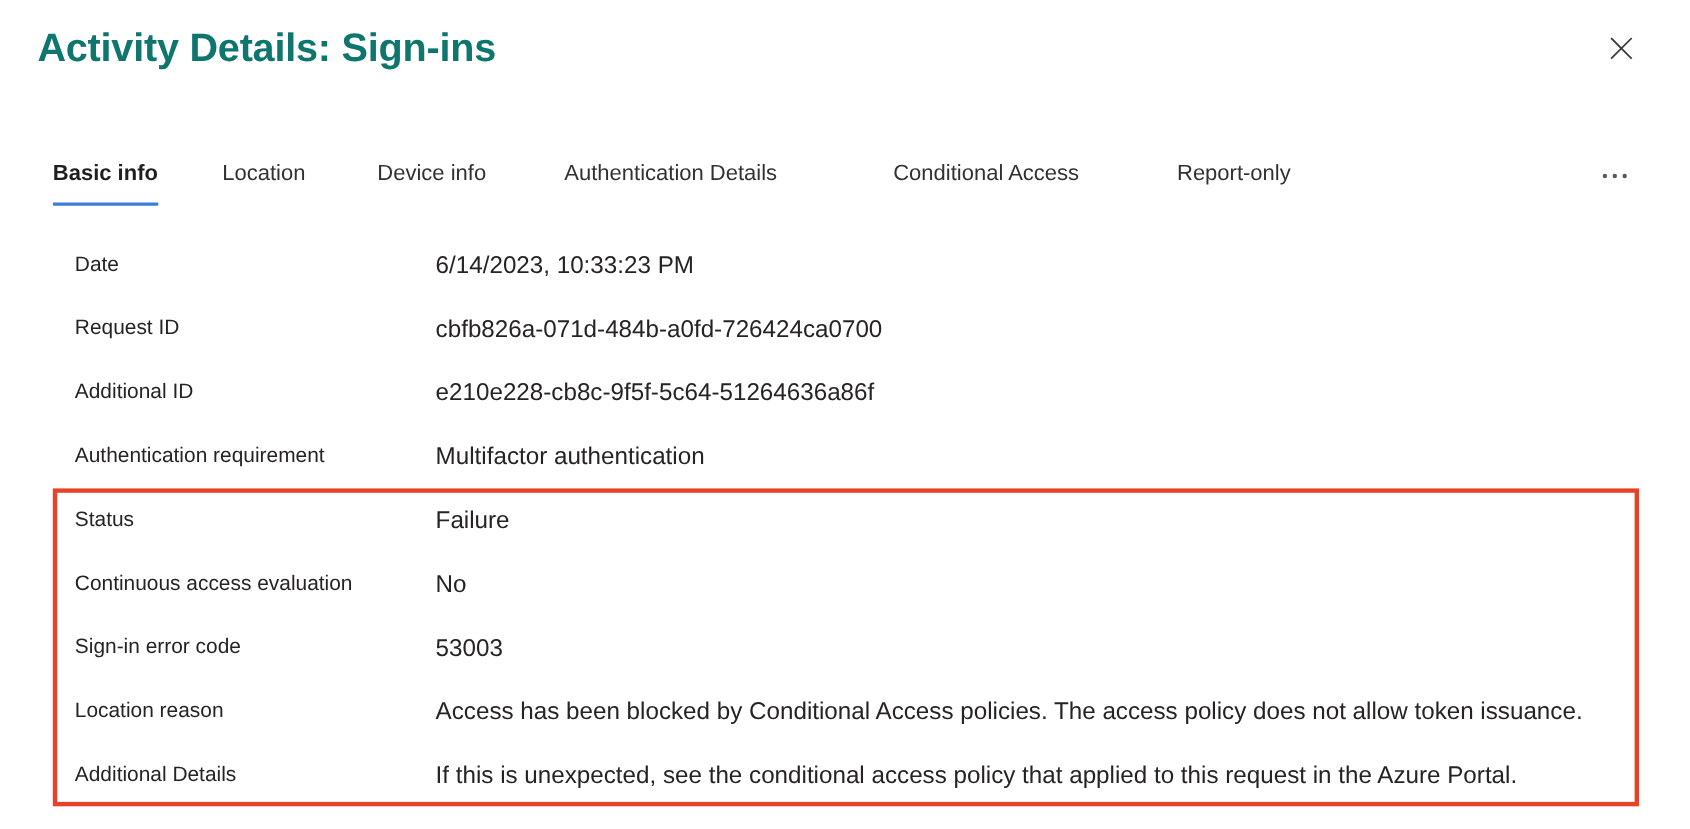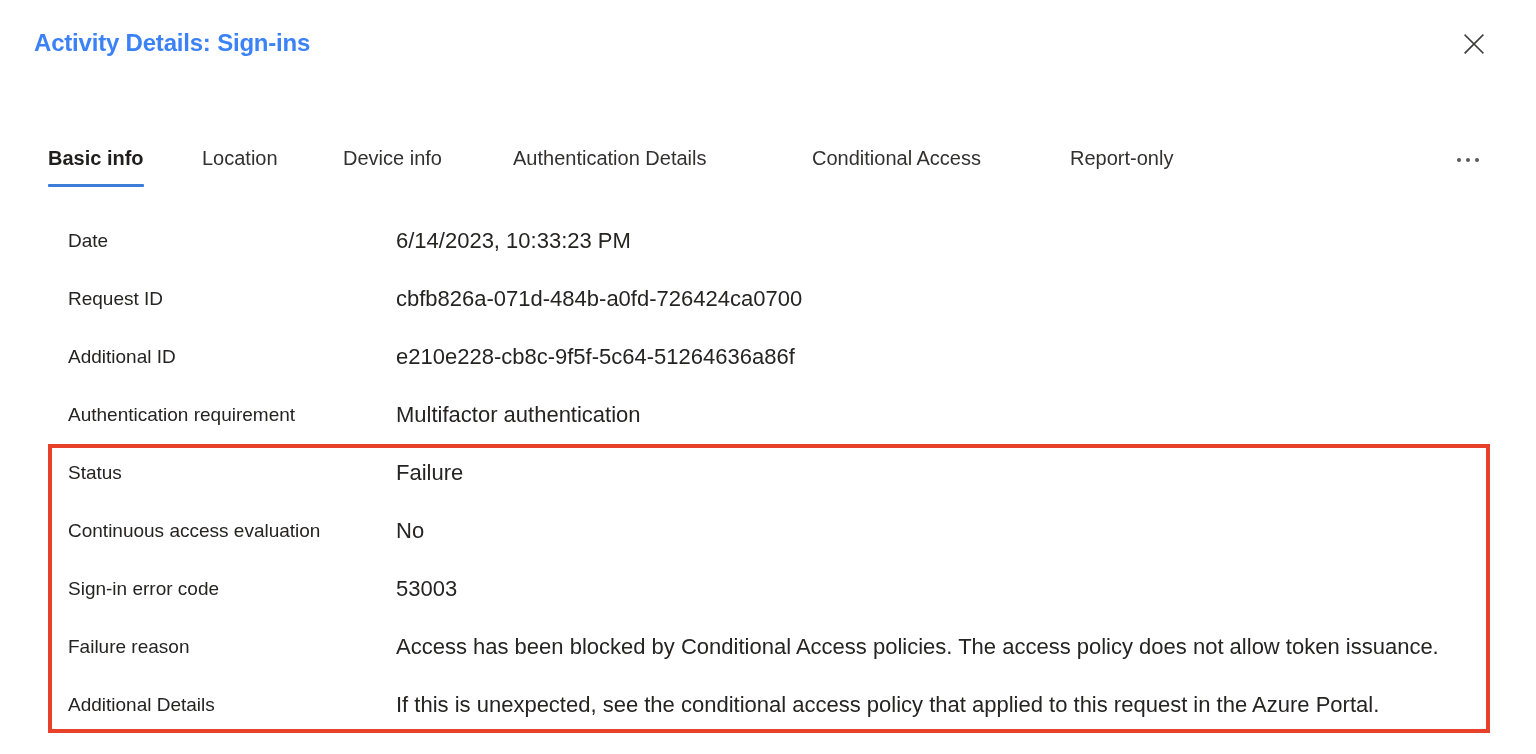--- a/index.html
+++ b/index.html
@@ -23,24 +23,24 @@
     position: absolute;
     left: 0;
     top: 0;
     width: 1536px;
     height: 110px;
   }
   .panel-title {
     position: absolute;
     left: 34px;
     top: 21px;
-    font-size: 24px;
+    font-size: 36px;
     font-weight: 700;
     letter-spacing: -0.2px;
-    color: #3b82f6;
+    color: #0f766e;
     line-height: 44px;
     white-space: nowrap;
     text-align: center;
   }
   .close-button {
     position: absolute;
     left: 1452px;
     top: 22px;
     width: 44px;
     height: 44px;
@@ -237,21 +237,21 @@
     <span class="detail-label">Continuous access evaluation</span>
     <span class="detail-value">No</span>
   </div>
 
   <div class="detail-row">
     <span class="detail-label">Sign-in error code</span>
     <span class="detail-value">53003</span>
   </div>
 
   <div class="detail-row">
-    <span class="detail-label">Failure reason</span>
+    <span class="detail-label">Location reason</span>
     <span class="detail-value">Access has been blocked by Conditional Access policies. The access policy does not allow token issuance.</span>
   </div>
 
   <div class="detail-row">
     <span class="detail-label">Additional Details</span>
     <span class="detail-value">If this is unexpected, see the conditional access policy that applied to this request in the Azure Portal.</span>
   </div>
 </div>
 
 <div class="highlight-box"></div>

